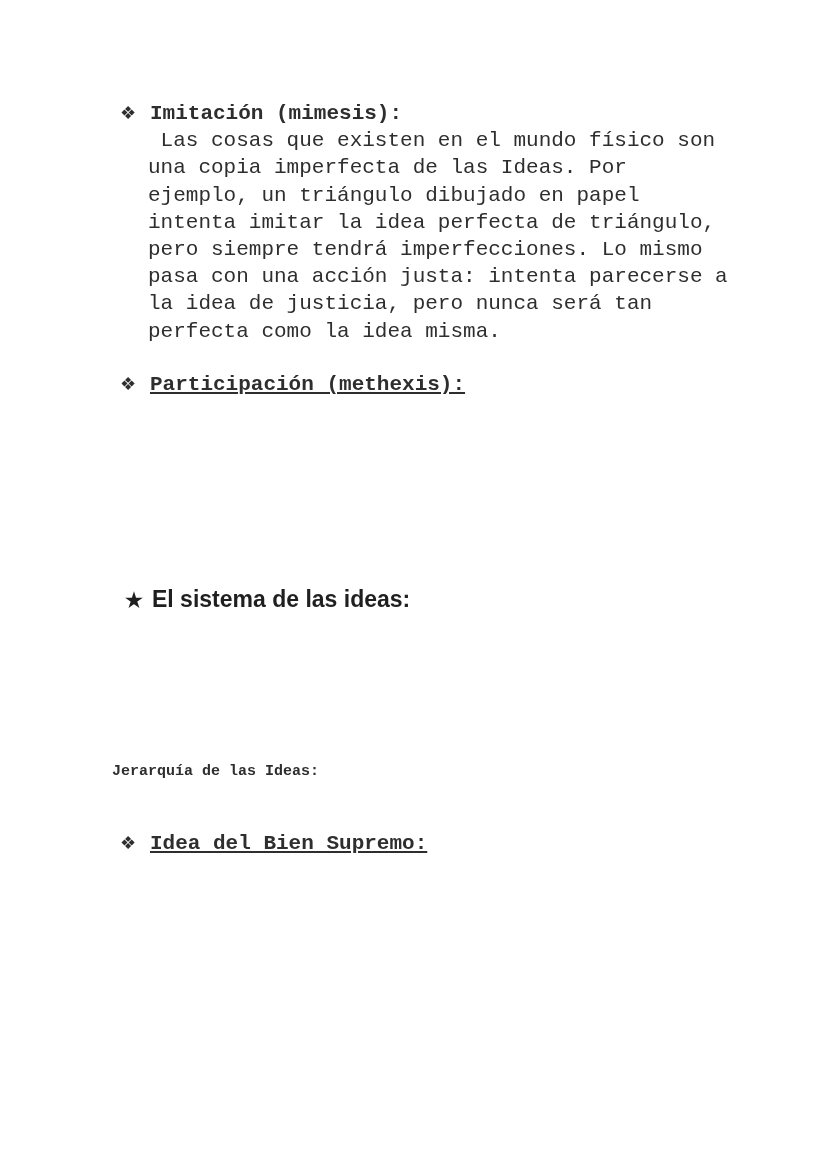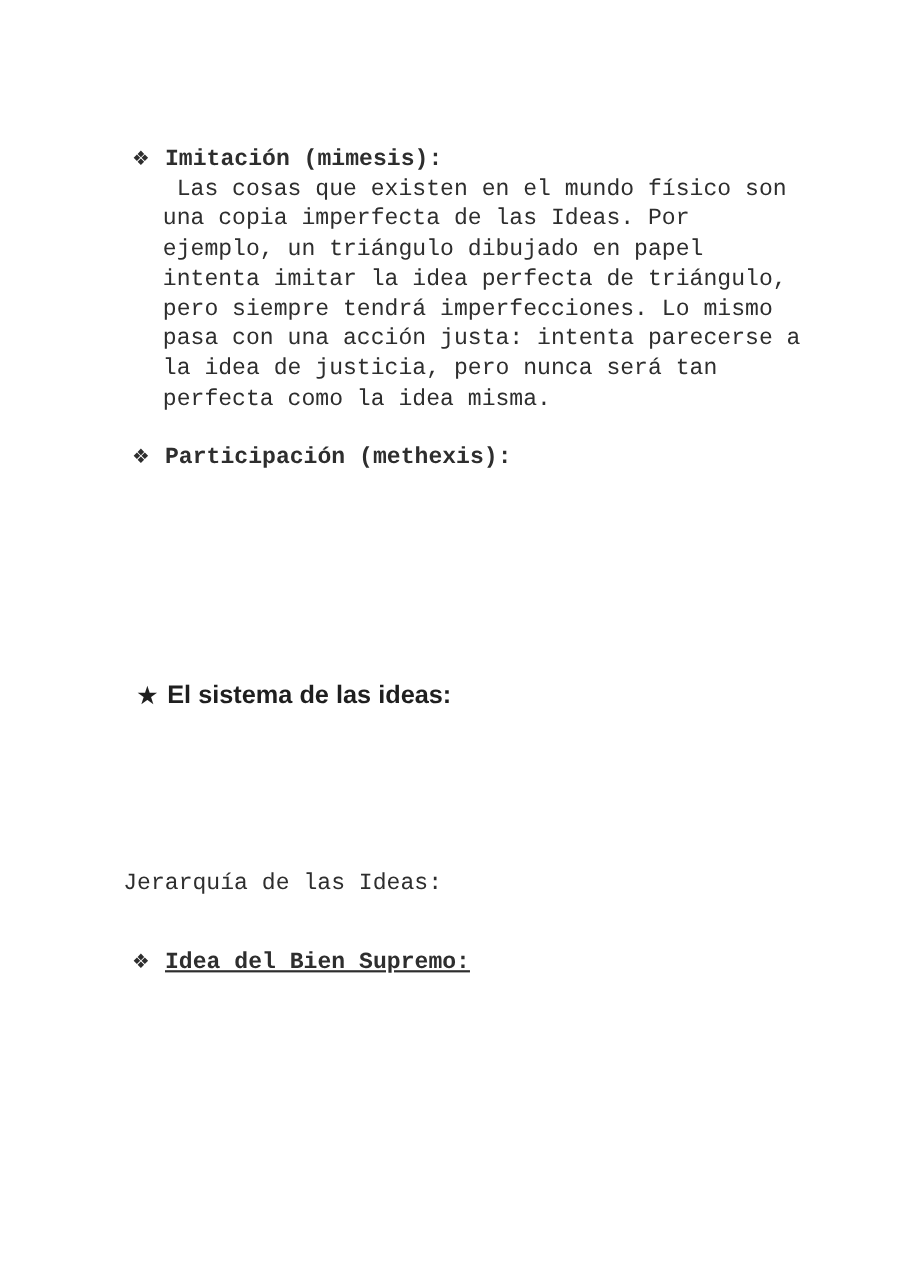--- a/index.html
+++ b/index.html
@@ -8,21 +8,20 @@
     background: #ffffff;
   }
   .page {
     position: relative;
     width: 828px;
     height: 1019px;
     background: #ffffff;
     overflow: hidden;
     font-family: "Liberation Mono", monospace;
     color: #2e2e2e;
-    margin-top: 32px;
   }
   .block {
     position: absolute;
     font-size: 21px;
     line-height: 27.2px;
   }
   .bullet-title-row {
     white-space: pre;
   }
   .marker {
@@ -53,43 +52,43 @@
     font-size: 20px;
   }
   .paragraph {
     position: absolute;
     white-space: pre;
     font-size: 21px;
     line-height: 27.2px;
   }
   .subheading {
     position: absolute;
-    font-size: 21px;
+    font-size: 15px;
     line-height: 27.2px;
-    font-weight: normal;
+    font-weight: bold;
   }
 </style>
 </head>
 <body>
 
 <div class="page">
 
   <section class="block" style="left:120px; top:99px;">
     <div class="bullet-title-row"><span class="marker">❖</span><span class="btitle">Imitación (mimesis):</span></div>
     <div class="bullet-body"> Las cosas que existen en el mundo físico son
 una copia imperfecta de las Ideas. Por
 ejemplo, un triángulo dibujado en papel
 intenta imitar la idea perfecta de triángulo,
 pero siempre tendrá imperfecciones. Lo mismo
 pasa con una acción justa: intenta parecerse a
 la idea de justicia, pero nunca será tan
 perfecta como la idea misma.</div>
   </section>
 
-  <section class="block" style="left:120px; top:370px;">
+  <section class="block" style="left:120px; top:370px;text-decoration:underline;">
     <div class="bullet-title-row"><span class="marker">❖</span><span class="btitle">Participación (methexis):</span></div>
   </section>
 
   <h2 class="star-heading" style="left:125px; top:584px; margin:0;"><span class="star">★</span><span>El sistema de las ideas:</span></h2>
 
 
   <div class="subheading" style="left:112px; top:758px;">Jerarquía de las Ideas:</div>
 
   <section class="block" style="left:120px; top:829px;text-decoration:underline;">
     <div class="bullet-title-row"><span class="marker">❖</span><span class="btitle">Idea del Bien Supremo:</span></div>

